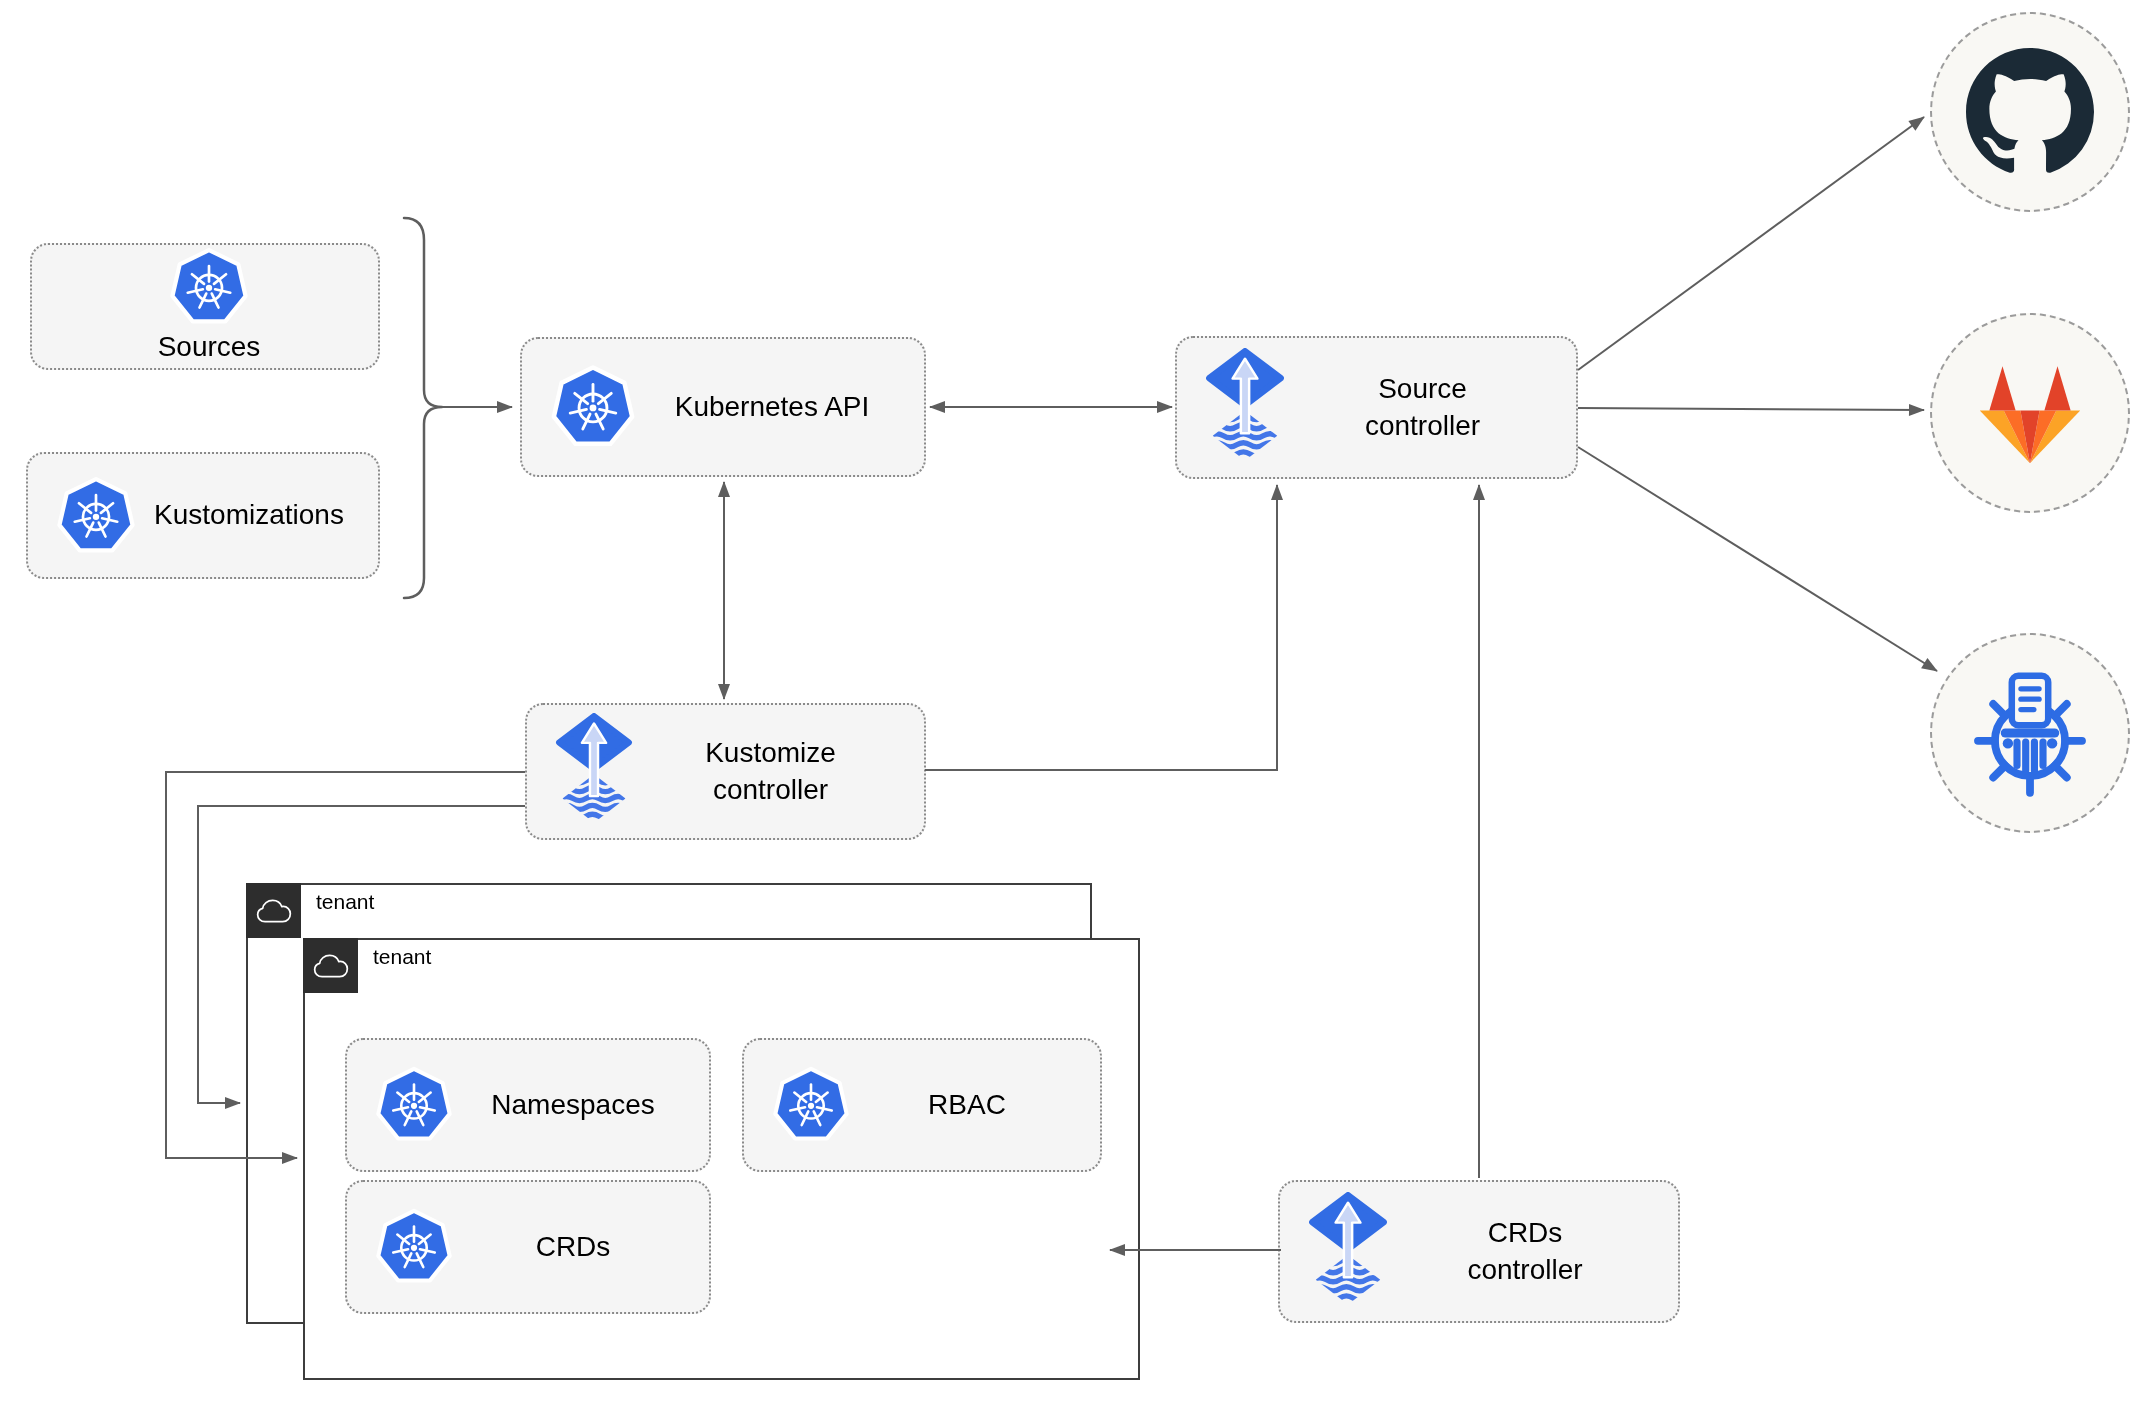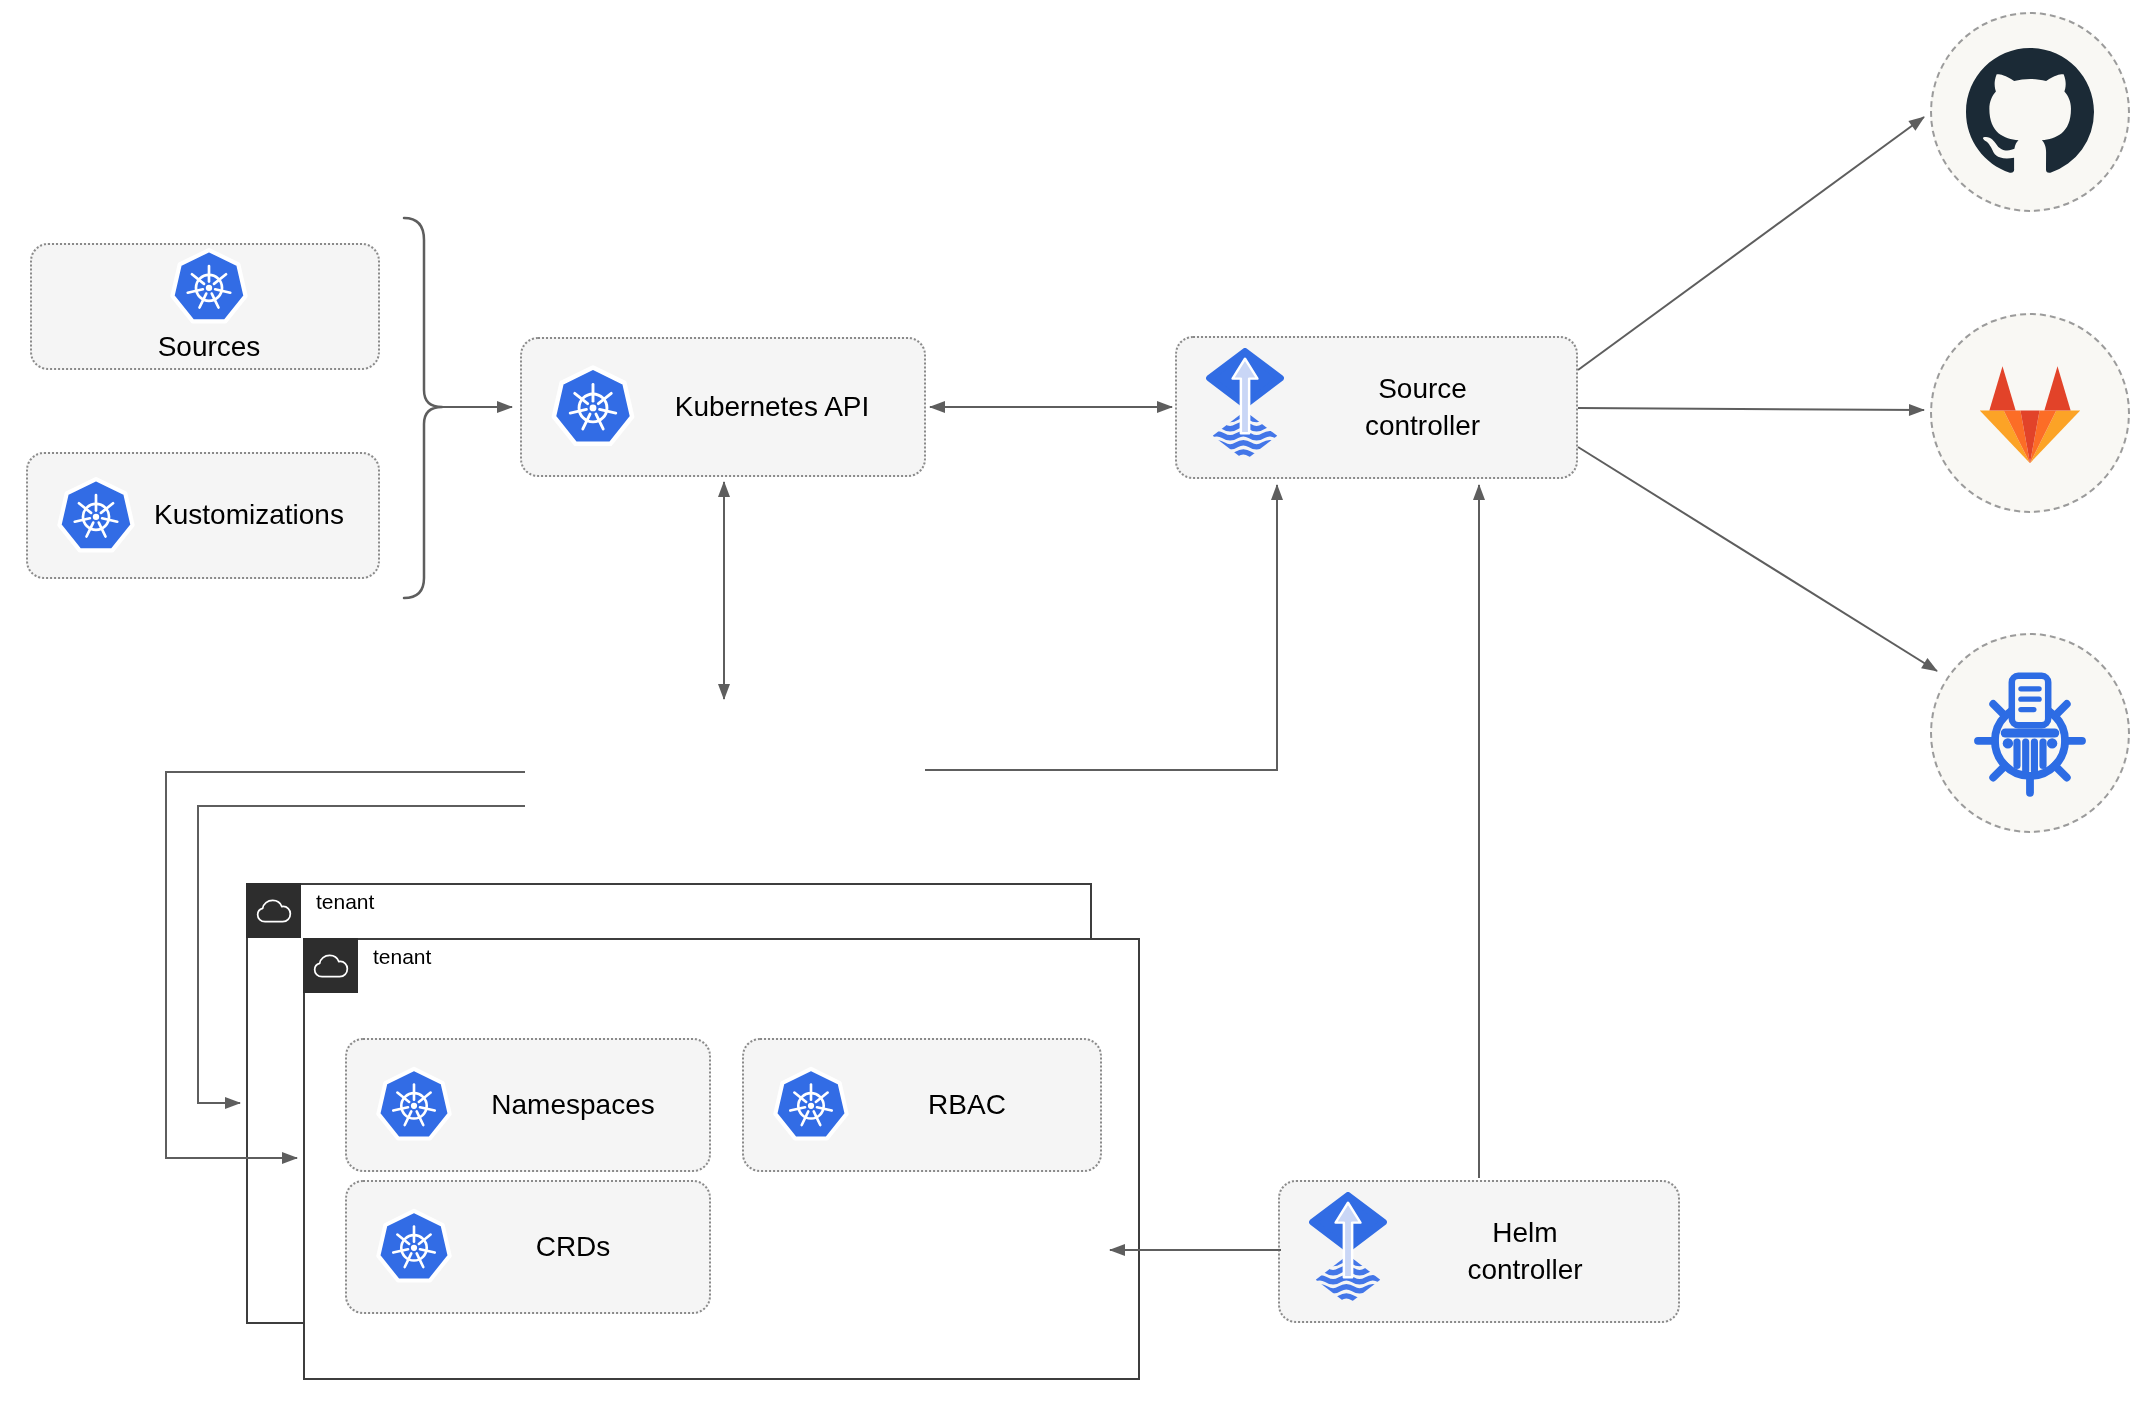--- a/index.html
+++ b/index.html
@@ -135,39 +135,58 @@
             <path d="M8,106 q8,-5 16,0 t16,0 t16,0 t16,0 t16,0"></path>
             <path d="M8,117 q8,-5 16,0 t16,0 t16,0 t16,0 t16,0"></path>
             <path d="M8,128 q8,-5 16,0 t16,0 t16,0 t16,0 t16,0"></path>
           </g>
           <path d="M50,13 L65,37 L55,37 L55,103 L45,103 L45,37 L35,37 Z" fill="#c9d6f6" stroke="#ffffff" stroke-width="3" stroke-linejoin="round"></path>
         </svg>
       </span>
     <span class="lbl narrow">Source controller</span>
   </div>
 
+  <div class="node" style="left:525px; top:703px; width:401px; height:137px;">
+    <span class="iconwrap" style="width:82px;height:117px;">
+        <svg width="100%" height="100%" viewBox="0 0 100 145">
+          <path d="M50,4 L93,36.5 L50,69 L7,36.5 Z" fill="#316ce4" stroke="#316ce4" stroke-width="8" stroke-linejoin="round"></path>
+          <clipPath id="fluxclip">
+            <path d="M50,76 L89,106 L50,136 L11,106 Z"></path>
+          </clipPath>
+          <g clip-path="url(#fluxclip)" stroke="#4376e8" stroke-width="6.5" fill="none" stroke-linecap="round">
+            <path d="M8,84 q8,-5 16,0 t16,0 t16,0 t16,0 t16,0"></path>
+            <path d="M8,95 q8,-5 16,0 t16,0 t16,0 t16,0 t16,0"></path>
+            <path d="M8,106 q8,-5 16,0 t16,0 t16,0 t16,0 t16,0"></path>
+            <path d="M8,117 q8,-5 16,0 t16,0 t16,0 t16,0 t16,0"></path>
+            <path d="M8,128 q8,-5 16,0 t16,0 t16,0 t16,0 t16,0"></path>
+          </g>
+          <path d="M50,13 L65,37 L55,37 L55,103 L45,103 L45,37 L35,37 Z" fill="#c9d6f6" stroke="#ffffff" stroke-width="3" stroke-linejoin="round"></path>
+        </svg>
+      </span>
+    <span class="lbl narrow">Kustomize controller</span>
+  </div>
 
   <div class="node" style="left:1278px; top:1180px; width:402px; height:143px;">
     <span class="iconwrap" style="width:84px;height:120px;">
         <svg width="100%" height="100%" viewBox="0 0 100 145">
           <path d="M50,4 L93,36.5 L50,69 L7,36.5 Z" fill="#316ce4" stroke="#316ce4" stroke-width="8" stroke-linejoin="round"></path>
           <clipPath id="fluxclip">
             <path d="M50,76 L89,106 L50,136 L11,106 Z"></path>
           </clipPath>
           <g clip-path="url(#fluxclip)" stroke="#4376e8" stroke-width="6.5" fill="none" stroke-linecap="round">
             <path d="M8,84 q8,-5 16,0 t16,0 t16,0 t16,0 t16,0"></path>
             <path d="M8,95 q8,-5 16,0 t16,0 t16,0 t16,0 t16,0"></path>
             <path d="M8,106 q8,-5 16,0 t16,0 t16,0 t16,0 t16,0"></path>
             <path d="M8,117 q8,-5 16,0 t16,0 t16,0 t16,0 t16,0"></path>
             <path d="M8,128 q8,-5 16,0 t16,0 t16,0 t16,0 t16,0"></path>
           </g>
           <path d="M50,13 L65,37 L55,37 L55,103 L45,103 L45,37 L35,37 Z" fill="#c9d6f6" stroke="#ffffff" stroke-width="3" stroke-linejoin="round"></path>
         </svg>
       </span>
-    <span class="lbl narrow">Helm controller</span>
+    <span class="lbl narrow">CRDs controller</span>
   </div>
 
   <div class="node" style="left:345px; top:1038px; width:366px; height:134px; z-index:3;">
     <span class="iconwrap" style="width:82px;height:82px;">
         <svg width="100%" height="100%" viewBox="0 0 100 100">
           <polygon points="50,6 84.9,23.2 93.5,60.8 69.4,90.9 30.6,90.9 6.5,60.8 15.1,23.2" fill="#326ce5" stroke="#ffffff" stroke-width="5" stroke-linejoin="round"></polygon>
           <circle cx="50" cy="51" r="15.5" fill="none" stroke="#ffffff" stroke-width="3.2"></circle>
           <circle cx="50" cy="51" r="3.8" fill="#ffffff"></circle>
           <g stroke="#ffffff" stroke-width="3.2" stroke-linecap="round">
             <line x1="50" y1="43.5" x2="50" y2="25"></line>

